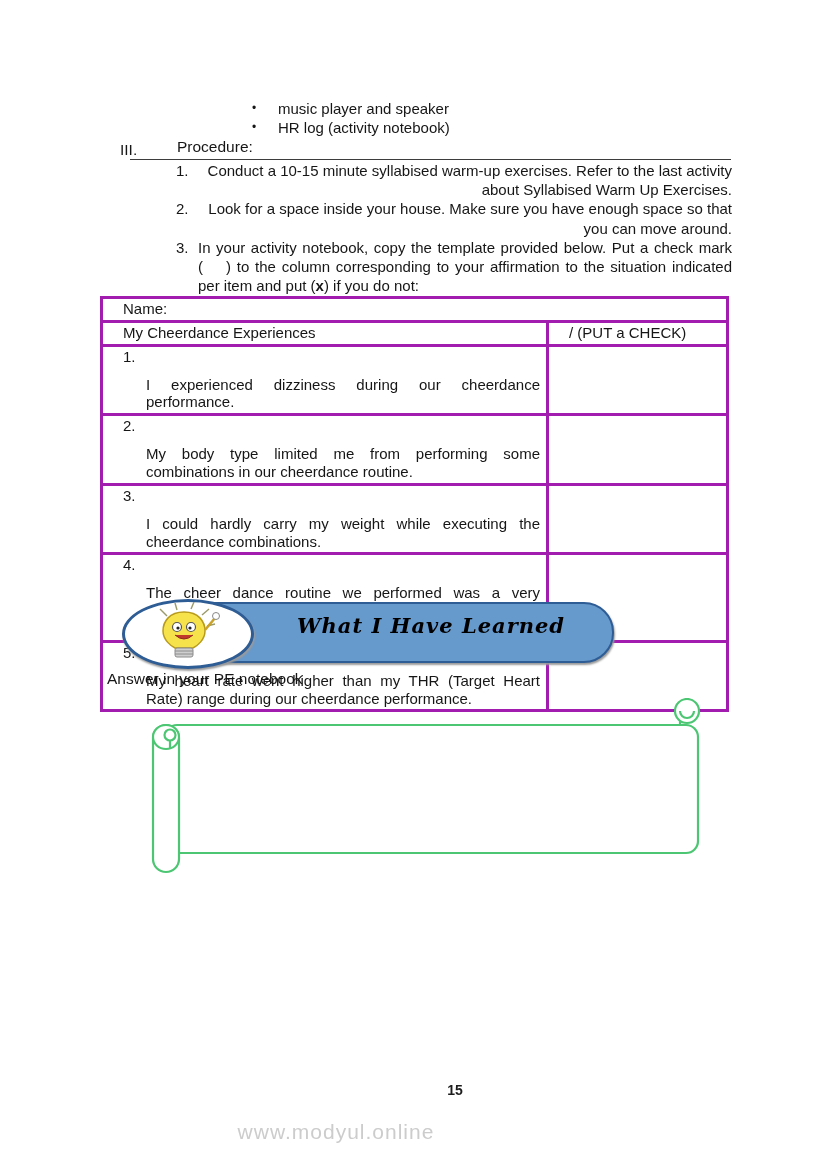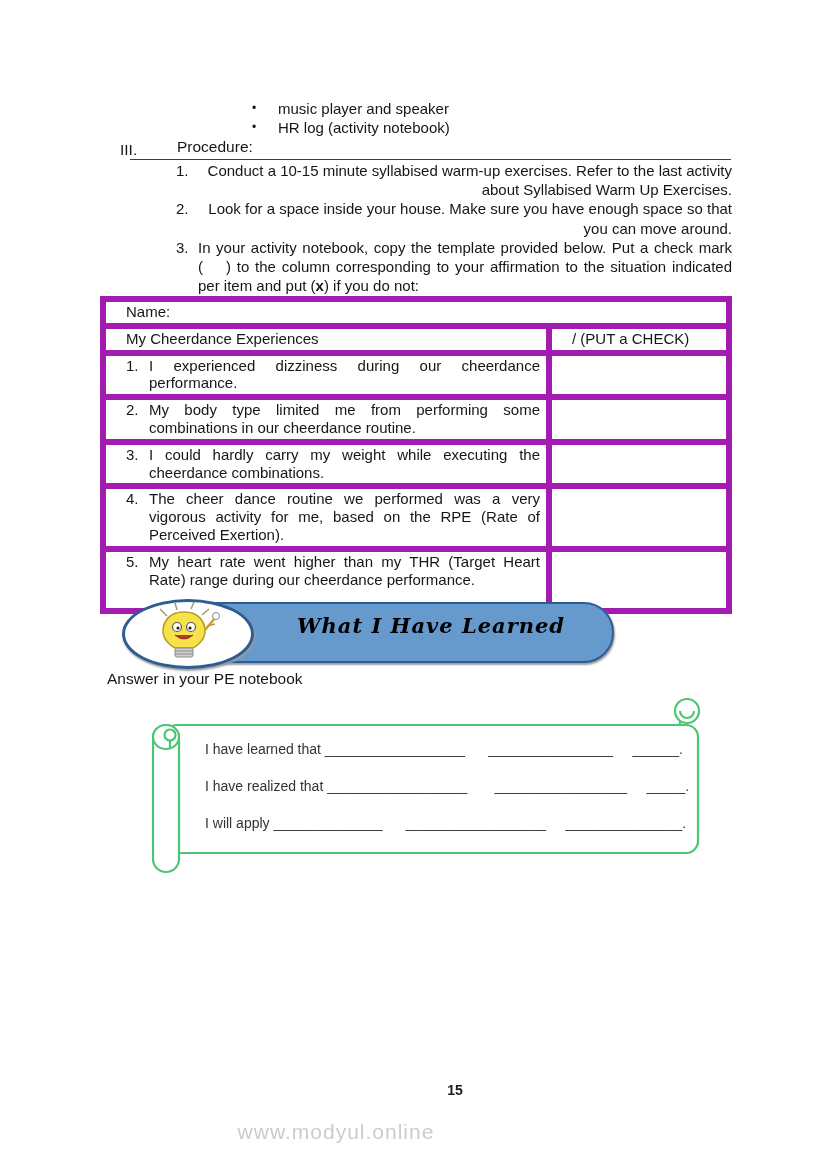--- a/index.html
+++ b/index.html
@@ -19,27 +19,27 @@
   
   .steps{position:absolute;left:176px;top:161px;width:556px;}
   .step{display:flex;font-size:15px;line-height:19.2px;margin:0;}
   .step-num{width:22px;flex:none;}
   .step-text{flex:1;text-align:right;}
   .step-text.justify{text-align:justify;}
   .bold-x{font-weight:bold;}
   
   .exp-table{position:absolute;left:100px;top:296px;width:626px;border-collapse:collapse;
     font-size:15px;color:#161616;table-layout:fixed;}
-  .exp-table td{border:6px solid #a21caf;vertical-align:top;padding:1px 6px 2px 20px;line-height:17.8px;}
+  .exp-table td{border:3px solid #a21caf;vertical-align:top;padding:1px 6px 2px 20px;line-height:17.8px;}
   .col-exp{width:446px;}
   .col-check{width:180px;}
   td.check-head{padding-right:5px;}
   .cell-row{display:flex;}
   .cell-num{width:23px;flex:none;}
-  .cell-text{flex:1;text-align:justify;}
+  .cell-text{flex:1;text-align:justify;margin-top:28px;}
   
   .banner{position:absolute;left:122px;top:599px;width:492px;height:70px;}
   .banner-pill{position:absolute;left:18px;top:3px;right:0;height:57px;border-radius:30px;
     background:#6699cc;border:2px solid #2e5c94;box-shadow:1px 2px 2px #9b9b9b;}
   .banner-ellipse{position:absolute;left:0;top:0;width:126px;height:64px;border-radius:50%;
     background:#ffffff;border:3px solid #2e5c94;box-shadow:1px 2px 2px #9b9b9b;z-index:2;}
   .banner-title{position:absolute;left:150px;right:24px;top:14px;text-align:center;z-index:3;
     font-family:"DejaVu Serif",serif;font-style:italic;font-weight:bold;font-size:21px;
     letter-spacing:1px;color:#000;}
   
@@ -191,23 +191,18 @@
         <line x1="535" y1="13" x2="535" y2="27" fill="none"></line>
         <circle cx="542" cy="13" r="12"></circle>
         <path d="M 535 13 a 7 7 0 0 0 14 0" fill="none"></path>
 
         <rect x="8" y="27" width="26" height="147" rx="13"></rect>
         <ellipse cx="21" cy="39" rx="13" ry="12"></ellipse>
         <circle cx="25" cy="37" r="5.5" fill="none"></circle>
         <line x1="25" y1="42.5" x2="25" y2="51" fill="none"></line>
       </g>
     </svg>
-    <div class="scroll-lines">
-      <div class="scroll-line">I have learned that __________________      ________________     ______.</div>
-      <div class="scroll-line">I have realized that __________________       _________________     _____.</div>
-      <div class="scroll-line">I will apply ______________      __________________     _______________.</div>
-    </div>
   </div>
 
   <div class="page-number">15</div>
   <div class="watermark">www.modyul.online</div>
 
 </div>
 
 </body></html>

